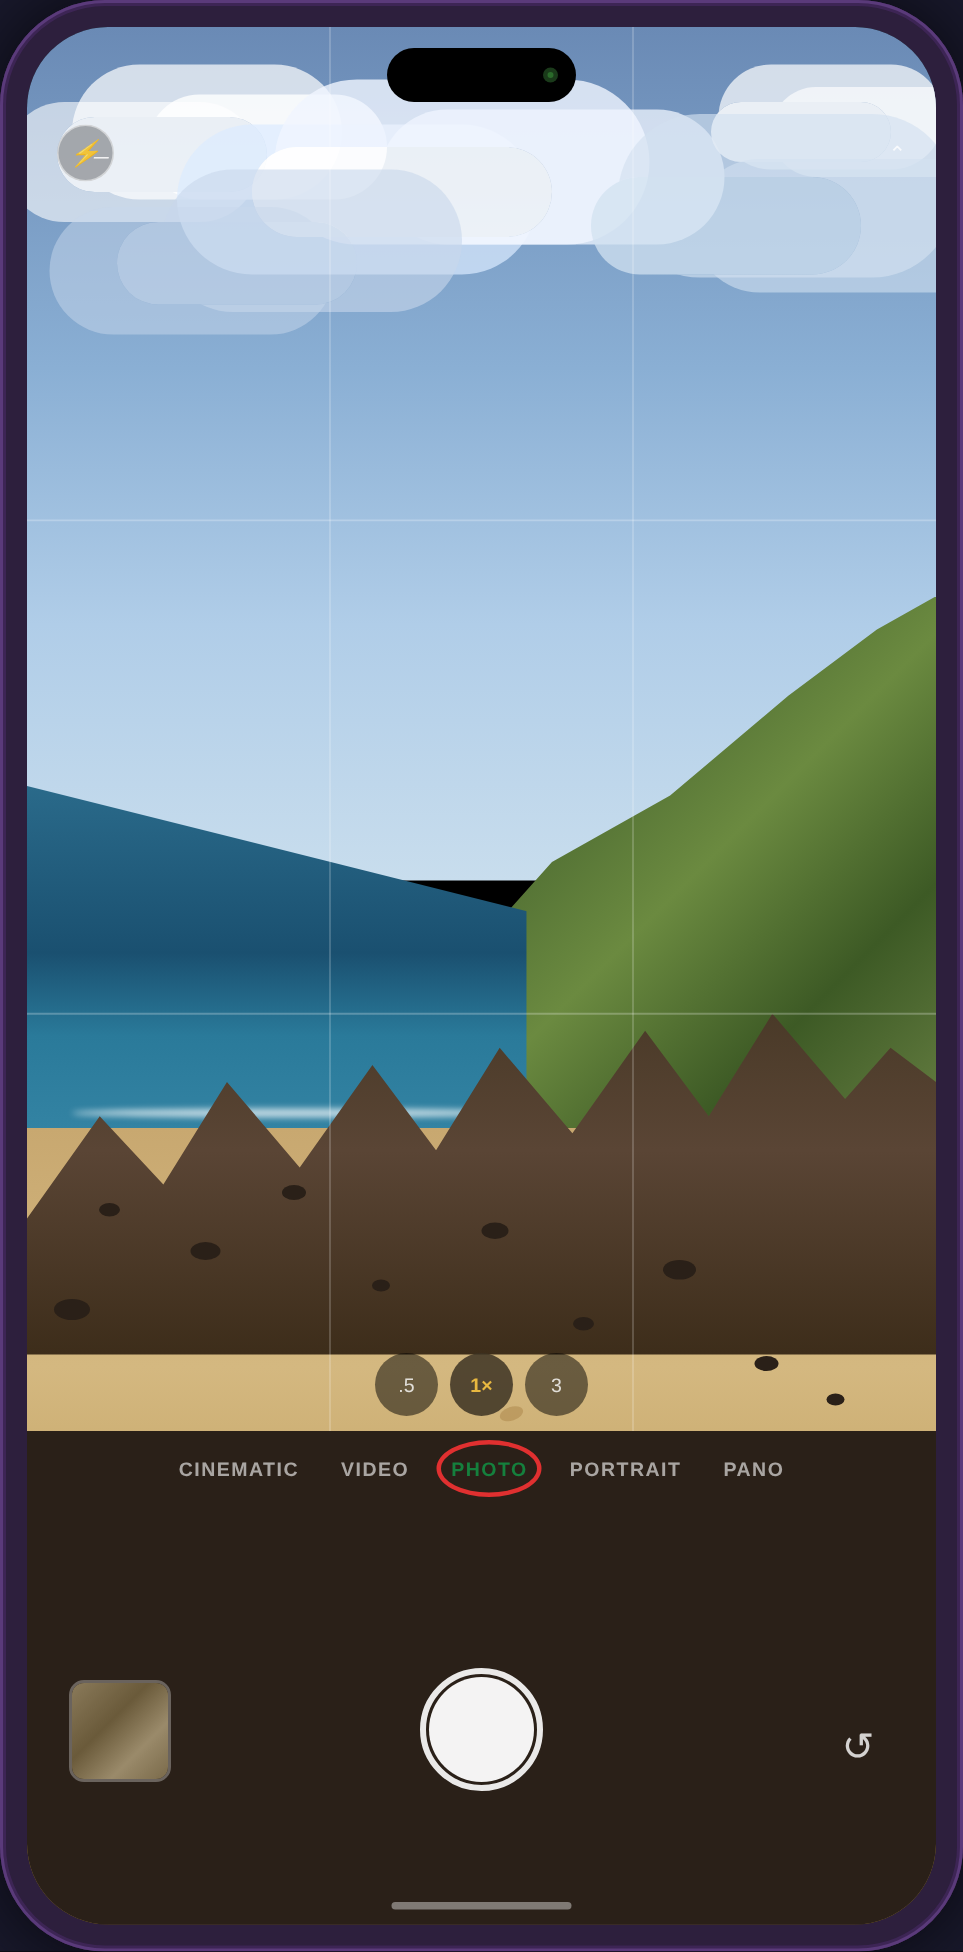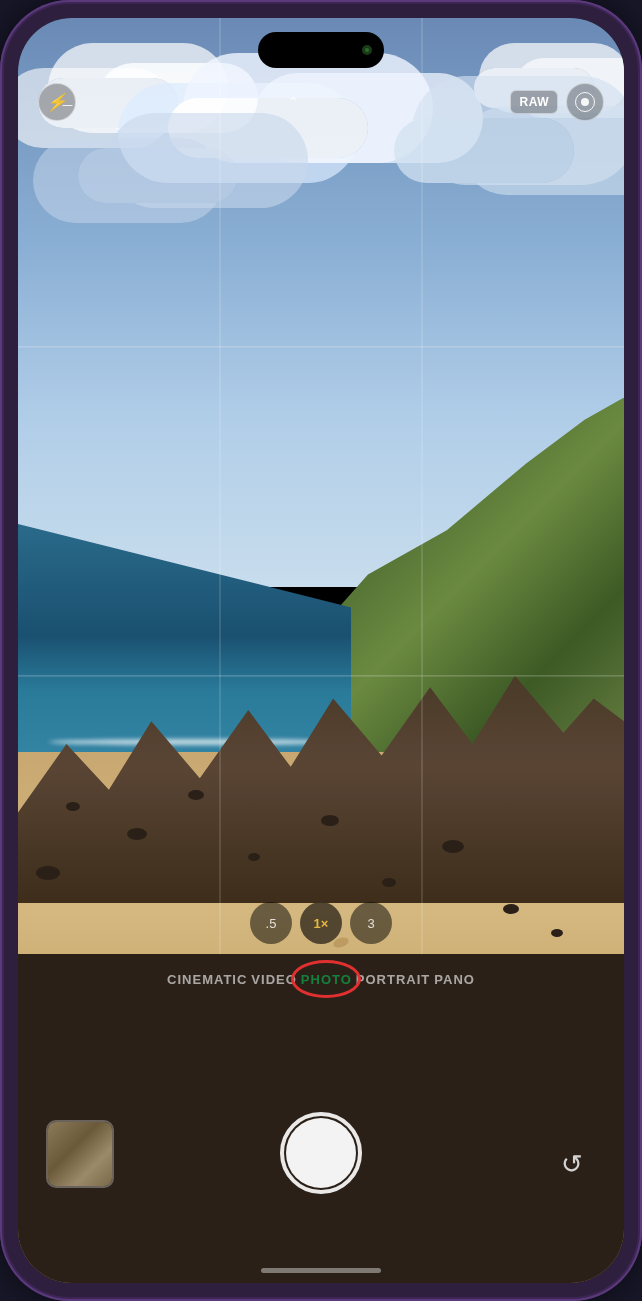--- a/index.html
+++ b/index.html
@@ -368,20 +368,21 @@
 
     
     .mode-selector {
       position: absolute;
       bottom: 22%;
       left: 0;
       right: 0;
       display: flex;
       justify-content: center;
       align-items: flex-end;
+      gap: 24px;
       padding: 14px 0;
       z-index: 5;
     }
 
     .mode-item {
       font-size: 13px;
       font-weight: 600;
       letter-spacing: 1px;
       text-transform: uppercase;
       color: rgba(255,255,255,0.6);
@@ -555,28 +556,20 @@
     <div class="top-controls">
 
       <div class="control-btn">
         <span class="flash-icon" style="font-style:italic;font-size:17px;color:white;opacity:0.85;">⚡̶</span>
       </div>
 
       <div class="top-center">
         <span class="chevron-up">⌃</span>
       </div>
 
-      <div class="right-controls">
-        <div class="raw-badge">RAW</div>
-        <div class="live-btn">
-          <div class="live-dot-outer">
-            <div class="live-dot-inner"></div>
-          </div>
-        </div>
-      </div>
     </div>
 
     <div class="bottom-bar"></div>
 
     <div class="zoom-controls">
       <div class="zoom-btn">
         <span>.5</span>
       </div>
       <div class="zoom-btn active">
         <span>1×</span>

